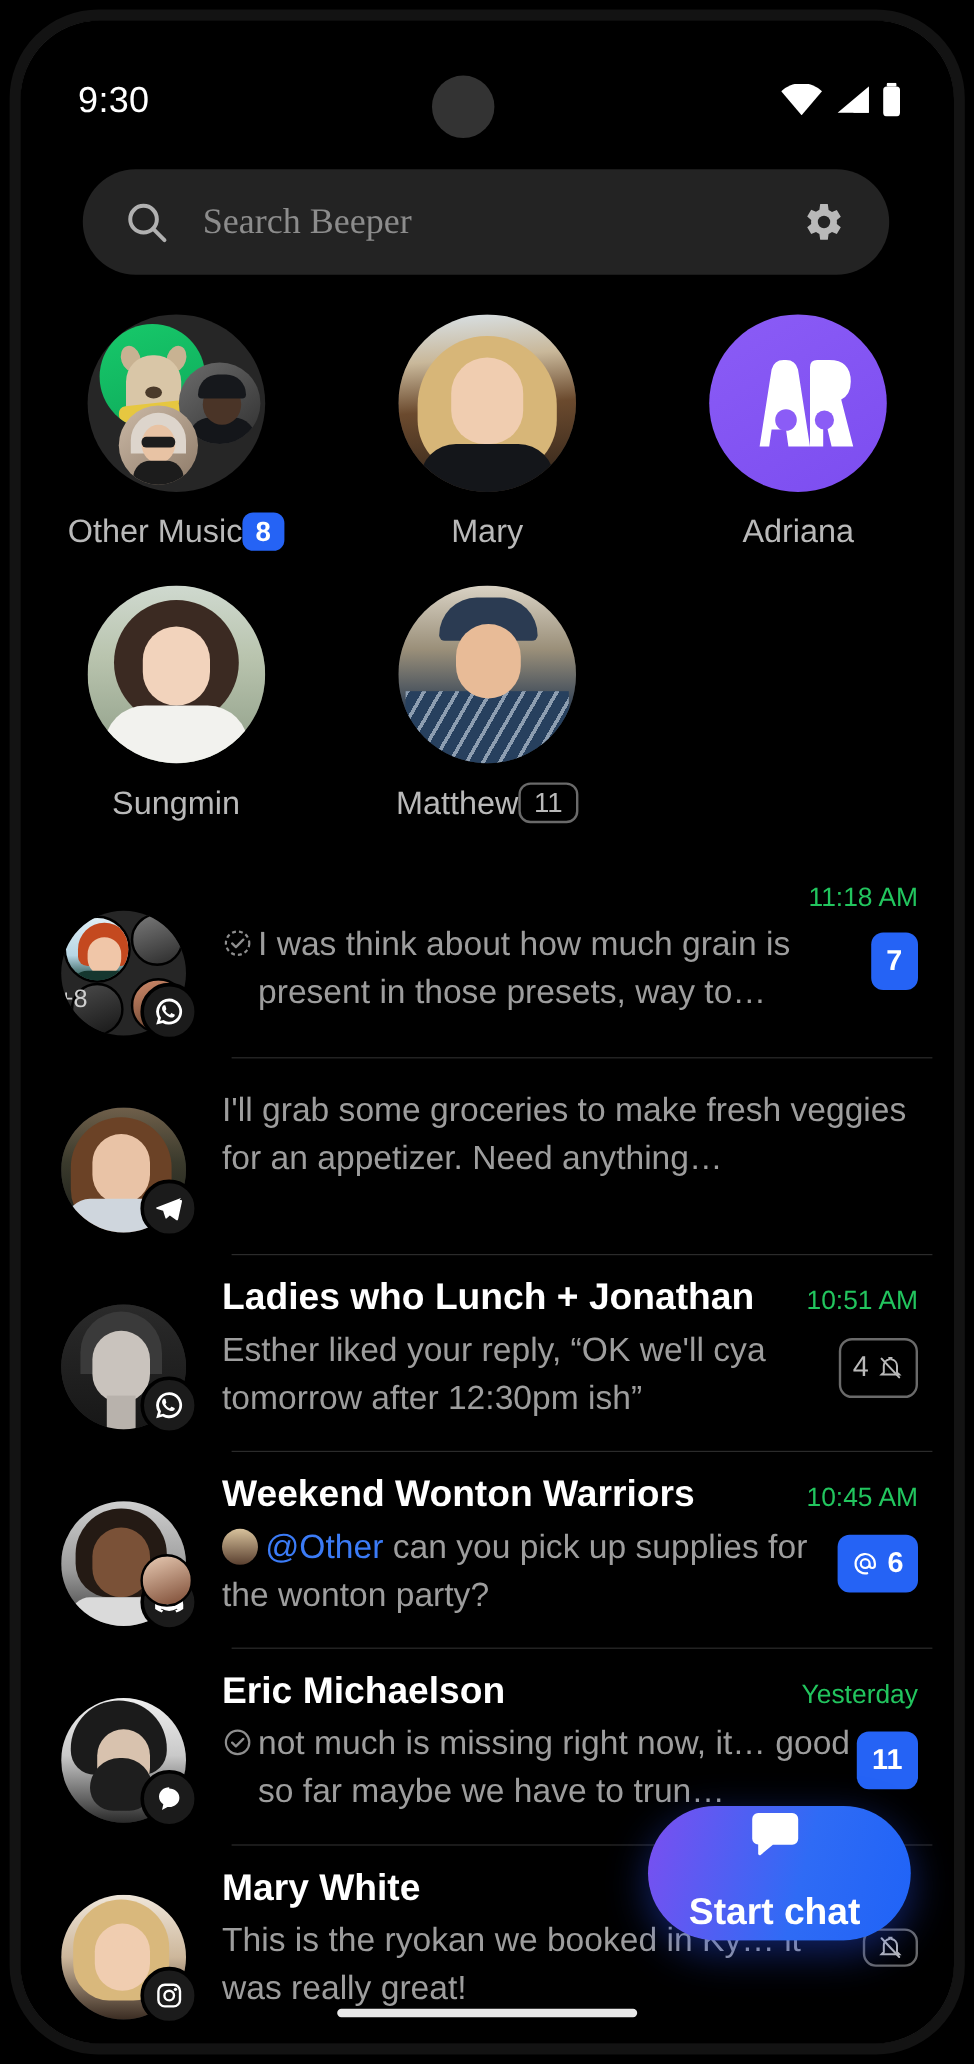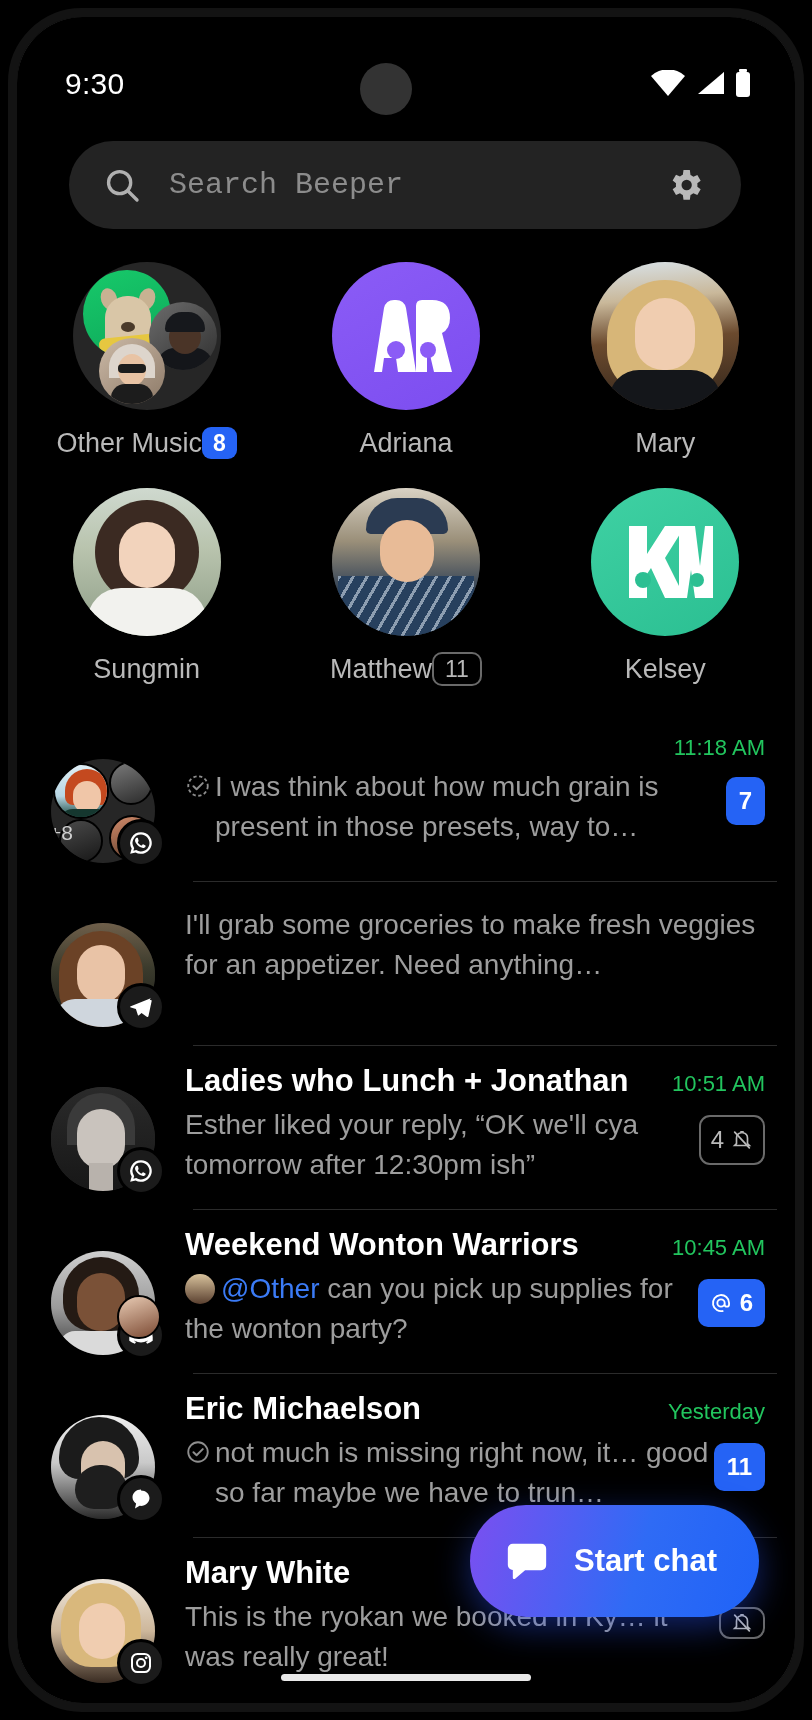--- a/index.html
+++ b/index.html
@@ -43,21 +43,21 @@
   }
 
   
   #searchbar{
     position:absolute; left:52px; top:124px; width:672px; height:88px;
     background:#232323; border-radius:44px; display:flex; align-items:center;
   }
   #search-icon{ margin-left:34px; width:38px; height:38px; flex:0 0 auto; }
   #search-input{
     flex:1 1 auto; background:transparent; border:0; outline:none;
-    color:#fff; font-size:30px; font-family:Liberation Mono, monospace;
+    color:#fff; font-size:30px; font-family:Liberation Serif, serif;
     margin-left:28px;
   }
   #search-input::placeholder{ color:#8c8c8c; }
   #settings-icon{ margin-right:36px; width:40px; height:40px; flex:0 0 auto; }
 
   
   #pinned{
     position:absolute; left:0; top:245px; width:778px;
   }
   .pin-row{ display:flex; }
@@ -210,20 +210,21 @@
   }
 
   
   #fab{
     position:absolute; right:36px; bottom:86px;
     height:112px; padding:0 42px 0 34px;
     border-radius:56px;
     background:linear-gradient(105deg,#7b4ff0 0%,#2f6bf5 58%,#1f63f7 100%);
     display:flex; align-items:center; gap:24px;
     box-shadow:0 10px 34px rgba(40,80,240,.45);
+    flex-direction:column;
   }
   #fab-label{ color:#fff; font-size:31px; font-weight:bold; }
 
   
   #home-indicator{
     position:absolute; left:50%; transform:translateX(-50%); bottom:22px;
     width:250px; height:7px; border-radius:4px; background:#e9e9e9;
   }
 </style>
 </head>
@@ -288,45 +289,45 @@
                   <div class="shirt"></div>
               </div>
             </div>
             <div class="pin-label-row">
               <span class="pin-label">Other Music</span>
               <span class="badge-blue">8</span>
             </div>
           </div>
 
           <div class="pin">
+            <div class="pin-avatar">
+              <div class="photo ph-mary">
+                  <div class="hair"></div>
+                  <div class="face"></div>
+                  <div class="torso"></div>
+                </div>
+            </div>
+            <div class="pin-label-row">
+              <span class="pin-label">Mary</span>
+            </div>
+          </div>
+
+          <div class="pin">
             <div class="pin-avatar mono mono-purple">
               <svg width="96" height="76" viewBox="0 0 96 76">
                 <path fill="#fff" d="M16 74 L26 10 q2-8 10-8 h2 q8 0 10 8 l10 64 h-18 l-2-14 h-12 l-2 14 Z"></path>
                 <circle cx="38" cy="52" r="9" fill="#8b5cf6"></circle>
                 <path fill="#fff" d="M58 74 V8 q0-6 6-6 h10 q18 0 18 18 q0 11 -8 15 l10 39 h-18 l-7-30 v30 Z"></path>
                 <circle cx="70" cy="52" r="8" fill="#8b5cf6"></circle>
               </svg>
             </div>
             <div class="pin-label-row">
               <span class="pin-label">Adriana</span>
             </div>
           </div>
-
-          <div class="pin">
-            <div class="pin-avatar">
-              <div class="photo ph-mary">
-                  <div class="hair"></div>
-                  <div class="face"></div>
-                  <div class="torso"></div>
-                </div>
-            </div>
-            <div class="pin-label-row">
-              <span class="pin-label">Mary</span>
-            </div>
-          </div>
         </div>
 
         <div class="pin-row" style="margin-top:28px;">
 
           <div class="pin">
             <div class="pin-avatar">
               <div class="photo ph-sungmin">
                   <div class="hair"></div>
                   <div class="face"></div>
                   <div class="coat"></div>
@@ -344,33 +345,20 @@
                   <div class="cap"></div>
                   <div class="face"></div>
                 </div>
             </div>
             <div class="pin-label-row">
               <span class="pin-label">Matthew</span>
               <span class="badge-outline">11</span>
             </div>
           </div>
 
-          <div class="pin">
-            <div class="pin-avatar mono mono-green">
-              <svg width="96" height="76" viewBox="0 0 96 76">
-                <path fill="#fff" d="M12 2 h18 v28 l18-28 h20 L48 34 l20 40 H48 L34 44 l-4 6 v24 H12 Z"></path>
-                <circle cx="26" cy="56" r="8" fill="#2bbf92"></circle>
-                <path fill="#fff" d="M62 2 h16 l5 40 5-40 h8 v72 H78 l-4-28 -4 28 H62 Z"></path>
-                <circle cx="80" cy="56" r="7" fill="#2bbf92"></circle>
-              </svg>
-            </div>
-            <div class="pin-label-row">
-              <span class="pin-label">Kelsey</span>
-            </div>
-          </div>
         </div>
       </div>
 
       <div id="chatlist">
 
         <div class="chat-row">
           <div class="avatar-wrap">
             <div class="avatar">
               <div class="stack-small">
                 <div class="ss" style="left:2px;top:4px;width:56px;height:56px;">

